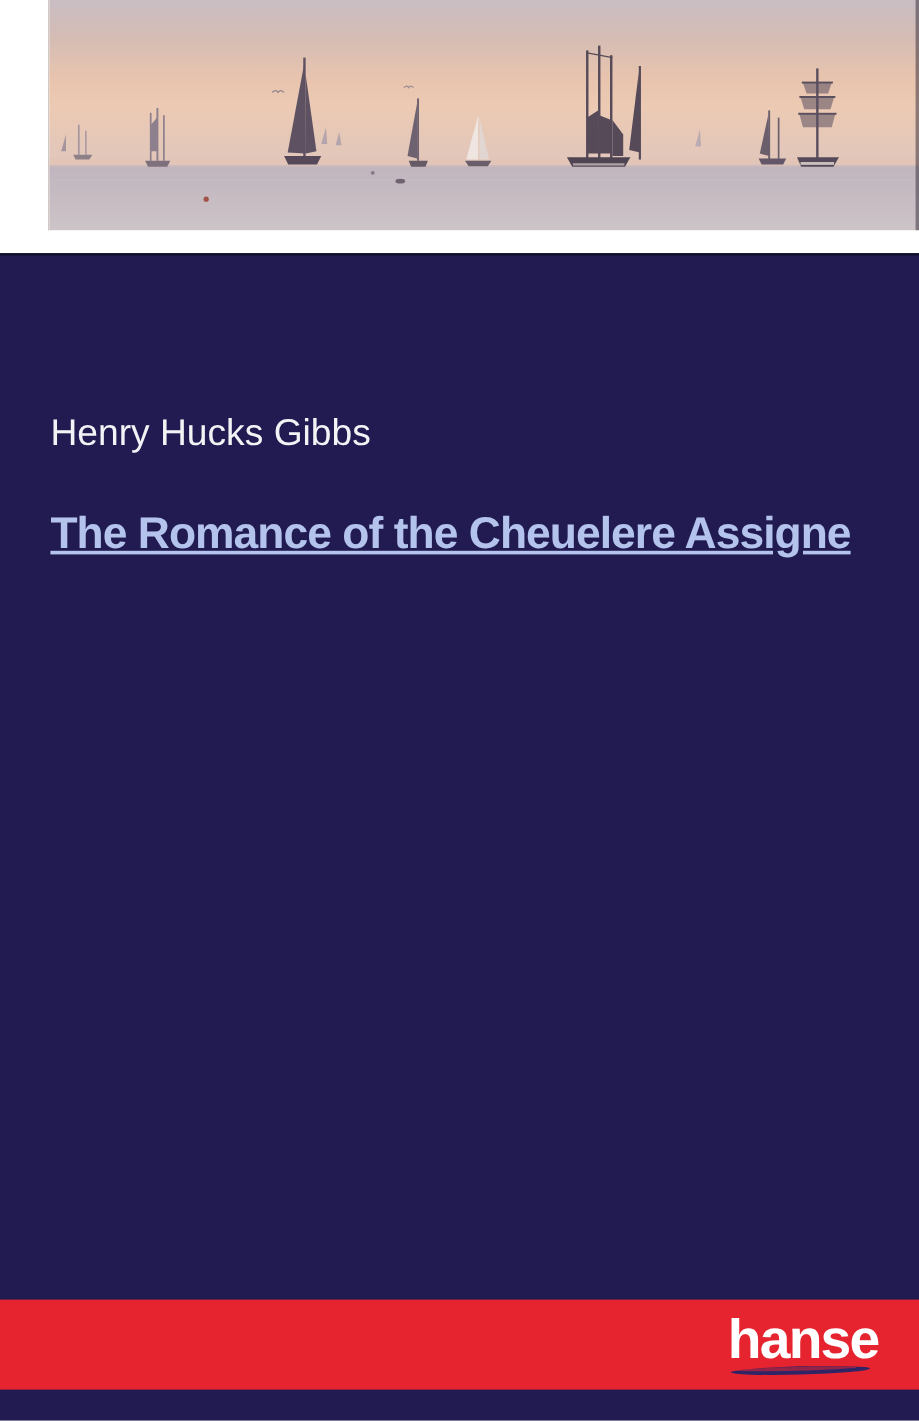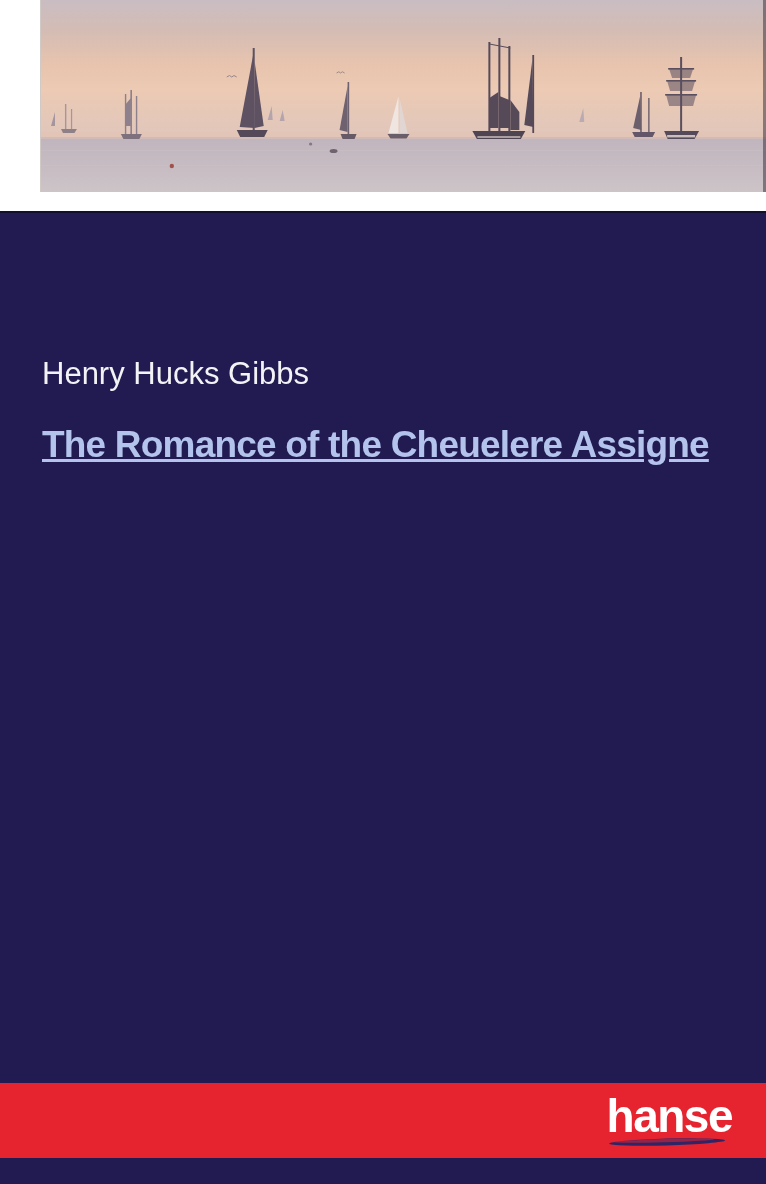--- a/index.html
+++ b/index.html
@@ -18,21 +18,21 @@
     position:absolute;left:40px;top:0;width:726px;height:192px;
     border-left:1px solid rgba(120,100,90,.35);
   }
   .photo svg{display:block;width:100%;height:100%;}
   .navy{
     position:absolute;left:0;top:211px;right:0;bottom:0;
     background:var(--navy-bg);
     border-top:2px solid var(--navy-top-line);
   }
   .author{
-    position:absolute;left:42px;top:145px;
+    position:absolute;left:42px;top:132px;
     font-size:31px;font-weight:400;line-height:1.05;
     color:var(--author-white);letter-spacing:0;
     white-space:nowrap;
   }
   .title{
     position:absolute;left:42px;top:213px;
     font-size:37px;font-weight:700;line-height:1.05;
     color:var(--title-blue);letter-spacing:-0.8px;
     white-space:nowrap;
     text-decoration:underline;

